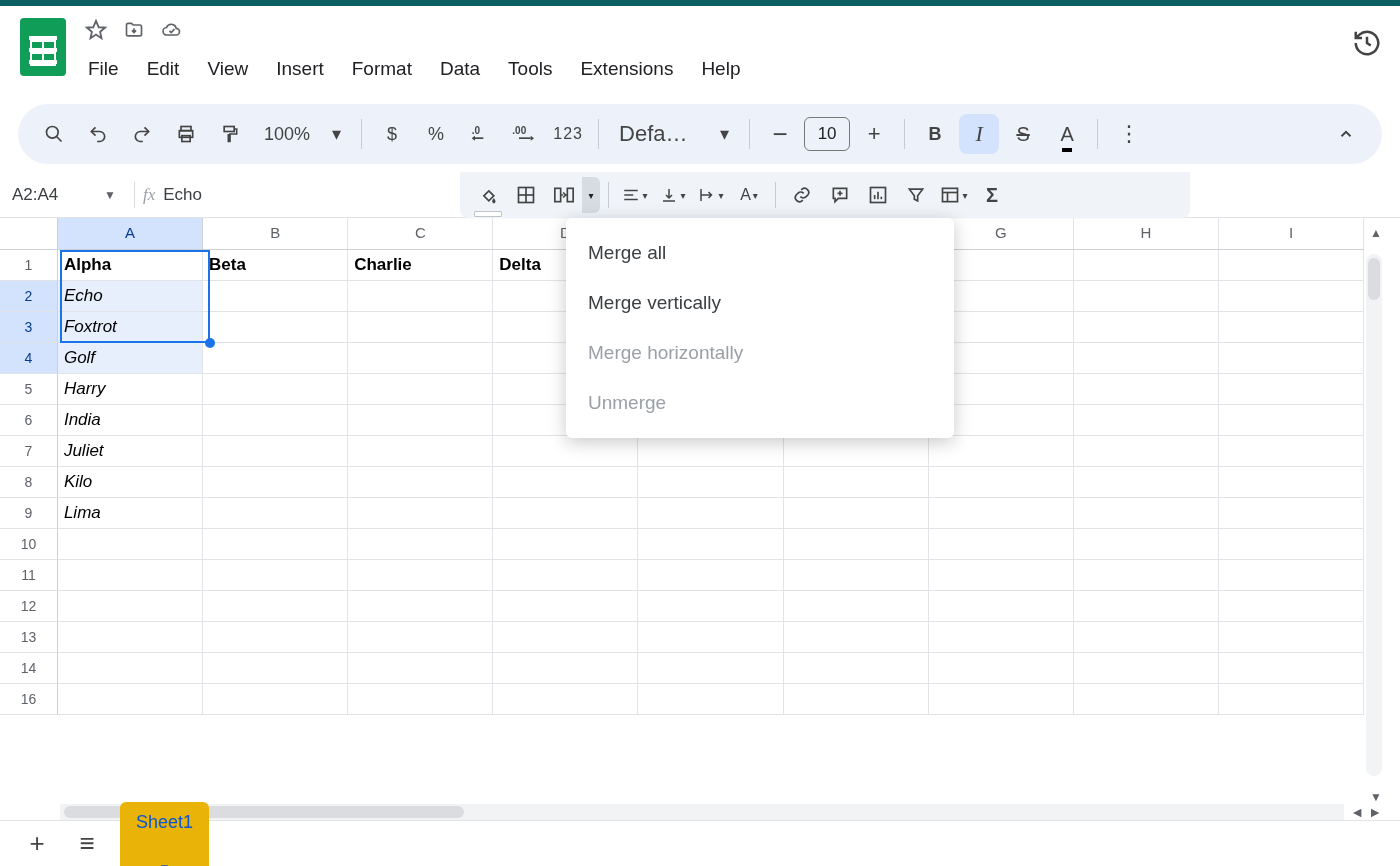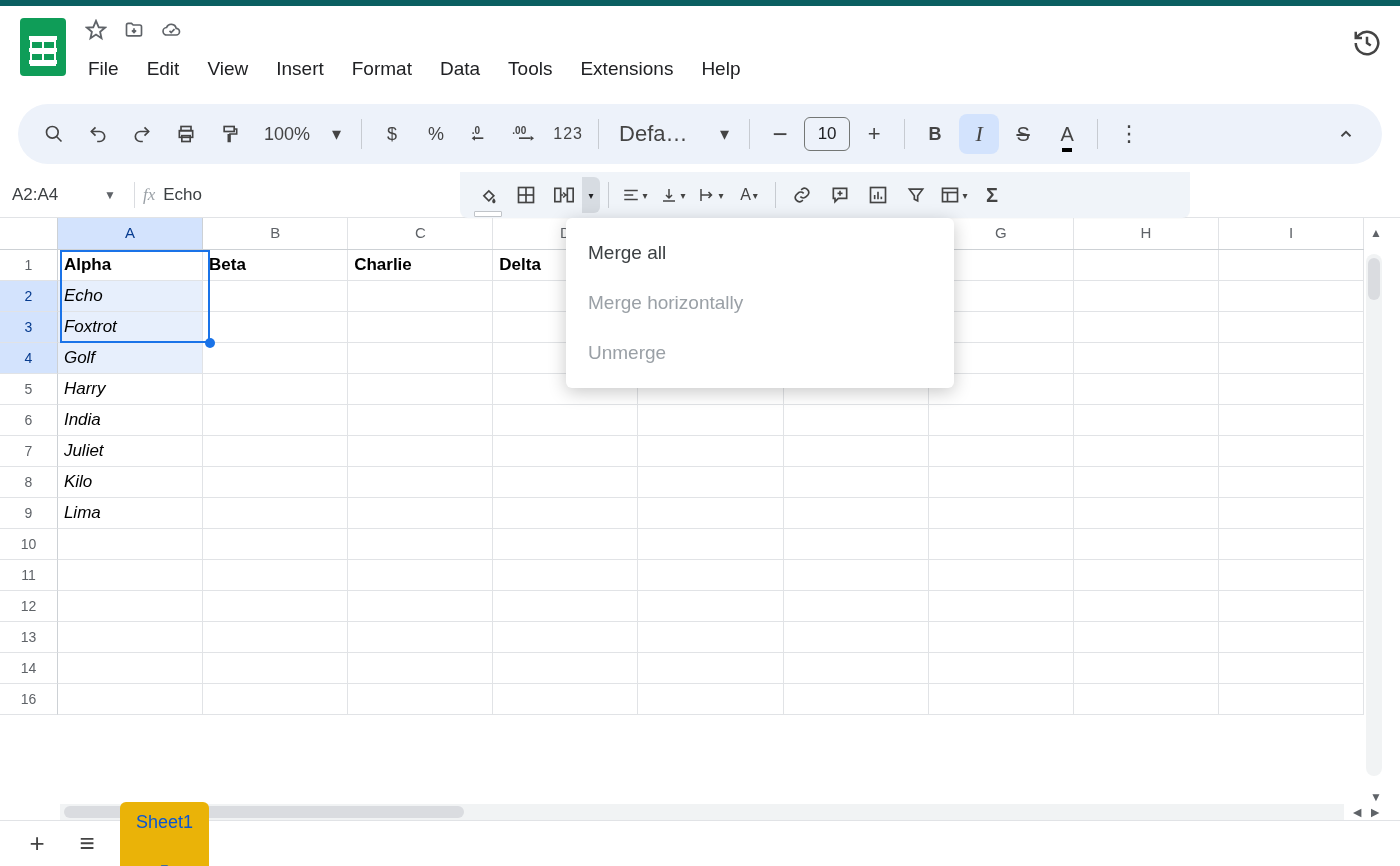--- a/index.html
+++ b/index.html
@@ -636,20 +636,21 @@
         <div class="cell"></div>
       </div>
   </div>
 
   <div class="sel-outline" style="left:60px; top:32px; width:150px; height:93px;"></div>
   <div class="sel-handle" style="left:205px; top:120px;"></div>
 </div>
 
 <div class="menu">
   <div class="menu-item">Merge all</div>
+  <div class="menu-item">Merge vertically</div>
   <div class="menu-item disabled">Merge horizontally</div>
   <div class="menu-item disabled">Unmerge</div>
 </div>
 
 <div class="vscroll">
   <div class="thumb"></div>
 </div>
 <div style="position:absolute; right:18px; bottom:62px; font-size:12px; color:#5f6368;">▼</div>
 <div style="position:absolute; right:18px; top:226px; font-size:12px; color:#5f6368;">▲</div>
 

